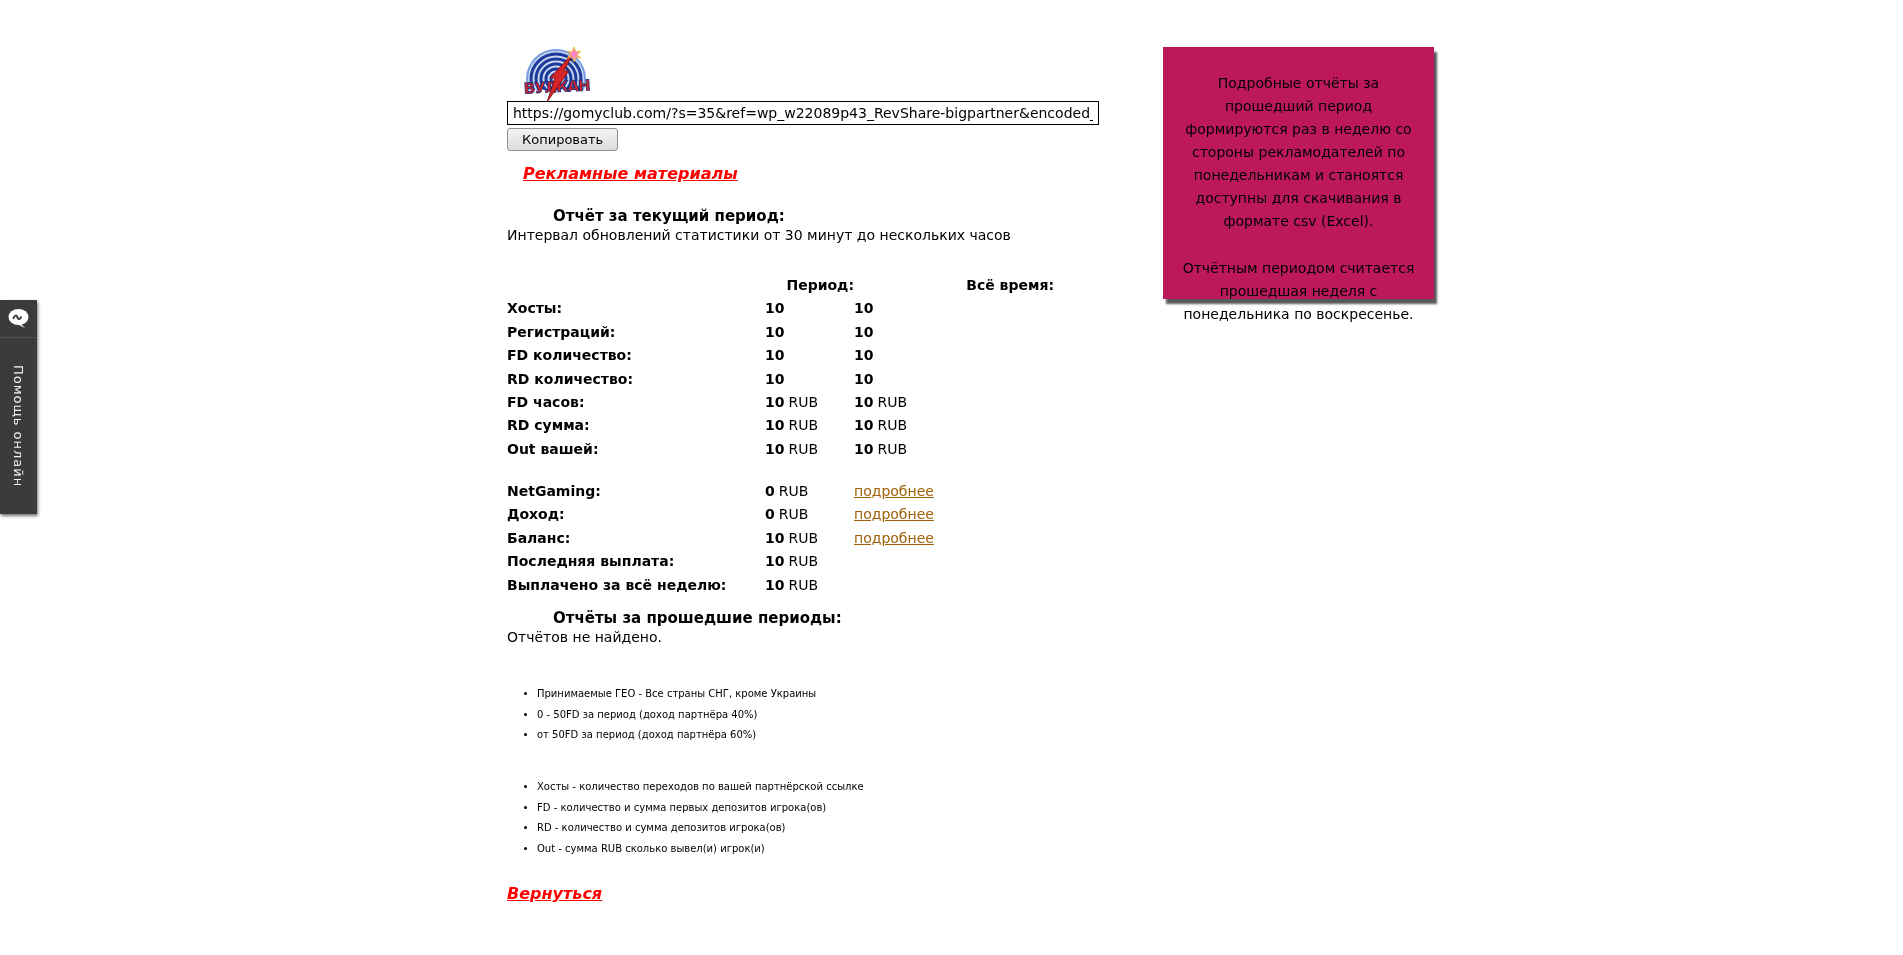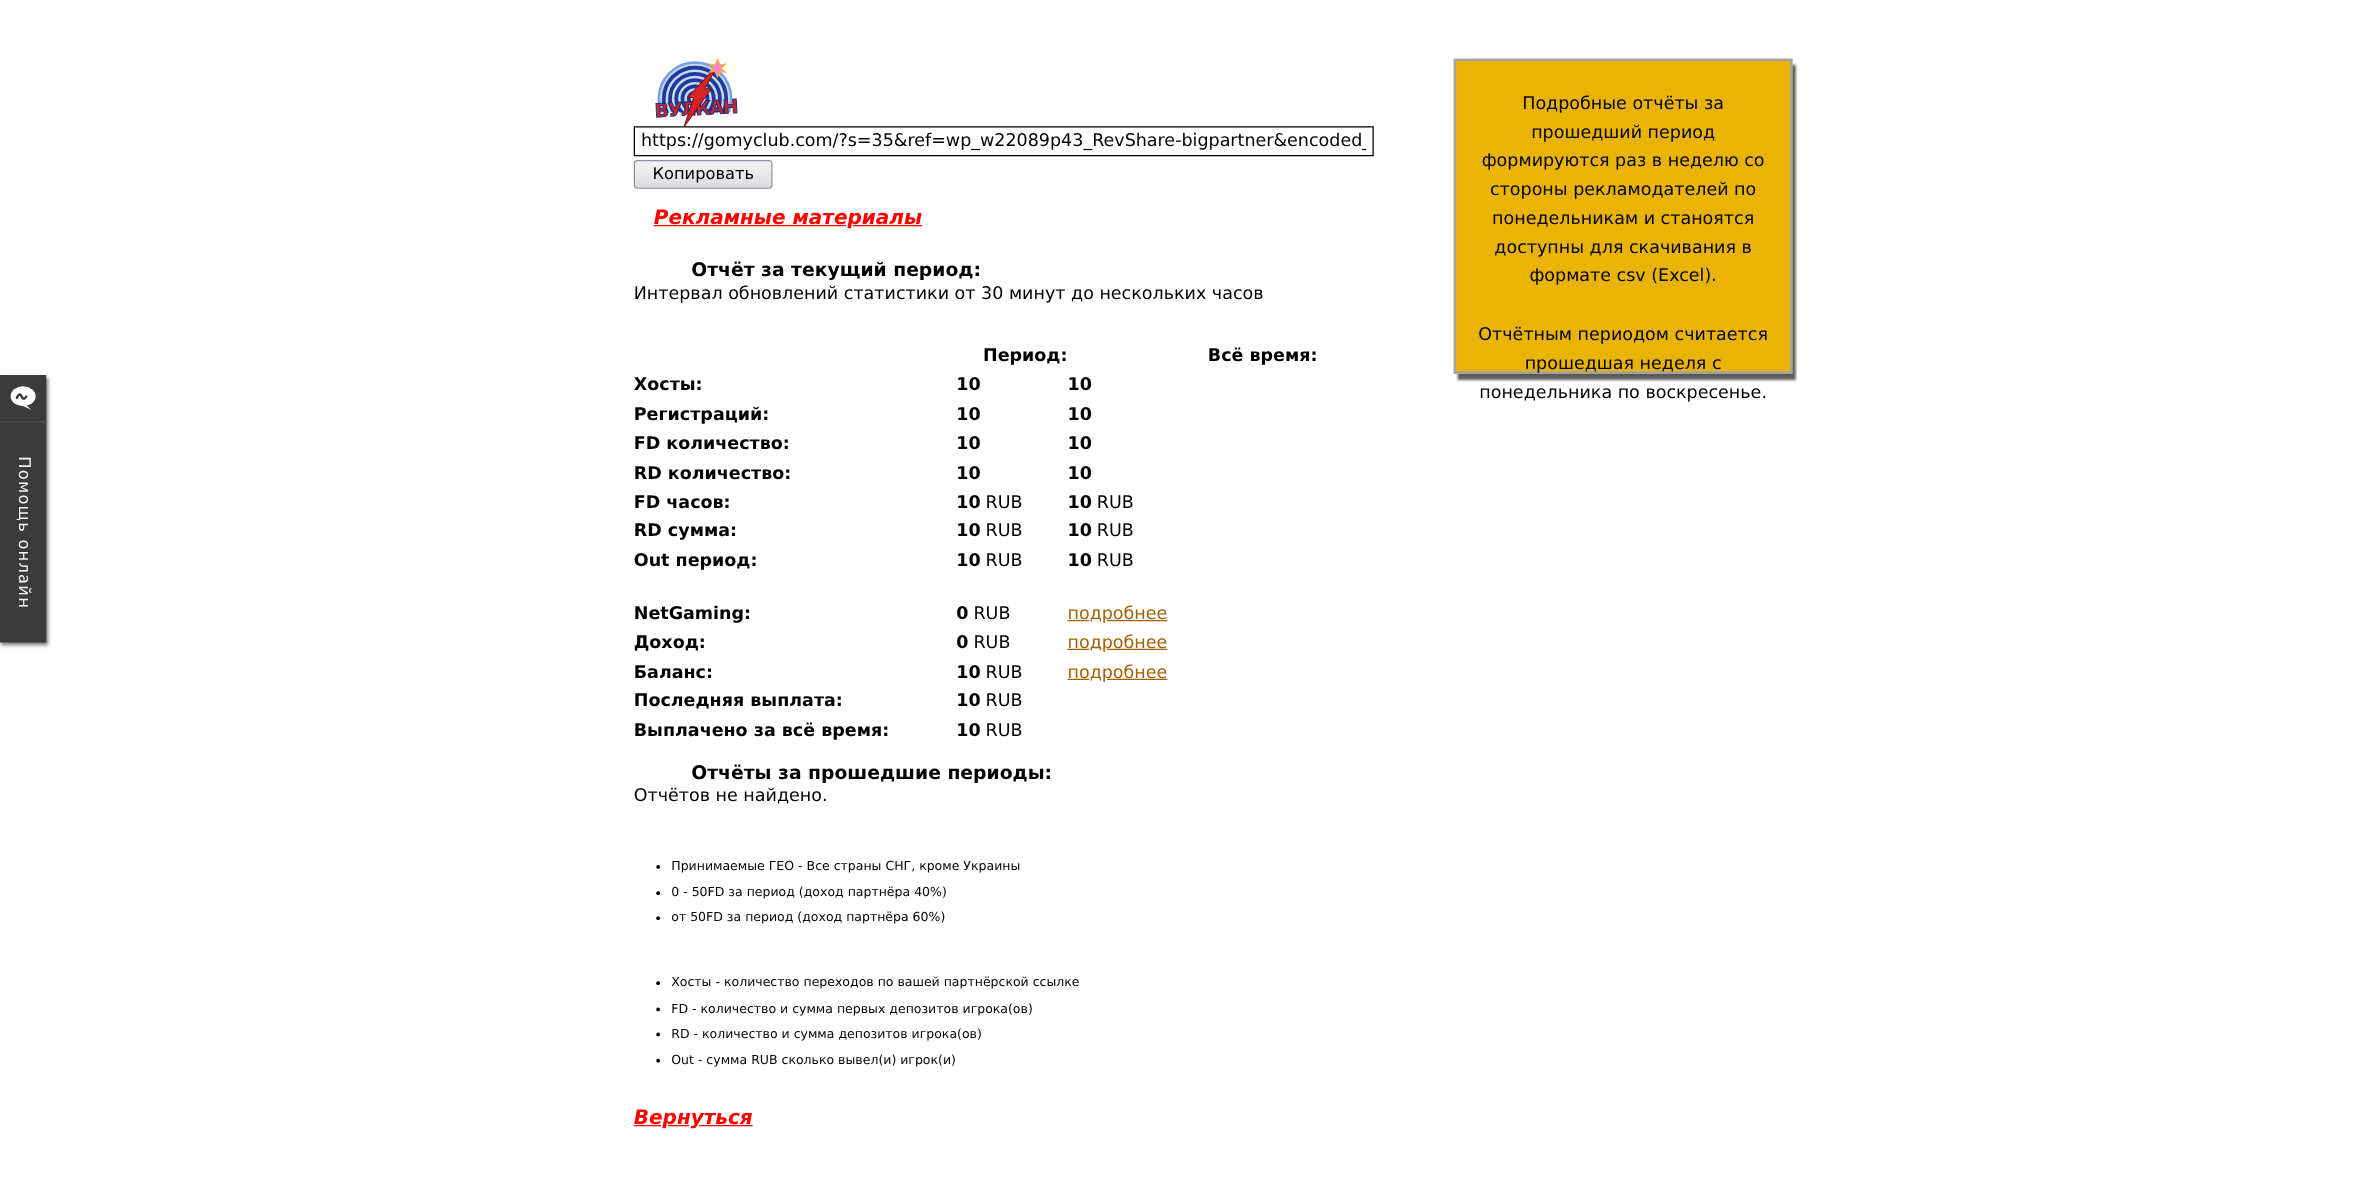--- a/index.html
+++ b/index.html
@@ -48,21 +48,21 @@
   .past-empty { left:0; top:586px; font-size:14px; }
 
   .bullets { left:0; top:0; margin:4px; padding-left:26px; font-size:10px; }
   .bullets li { line-height:20.5px; }
   .terms-list    { top:637px; }
   .glossary-list { top:730px; }
 
   
   .info-box {
     position:absolute; left:1163px; top:47px; width:271px; height:252px;
-    background:#eab308; border:2px solid #a3a3a3;
+    background:#be185d; border:2px solid #be185d;
     box-shadow:3px 5px 2px rgba(0,0,0,0.65);
     padding:23px 13px; text-align:center; font-size:14px; line-height:23px;
   }
   .info-box p { margin:0; }
   .info-box p + p { margin-top:24px; }
 
   
   .help-tab {
     position:absolute; left:0; top:300px; width:37px; height:214px;
     background:#3b3b3b; box-shadow:1px 2px 3px rgba(0,0,0,0.55);
@@ -142,21 +142,21 @@
       <span class="lbl">FD часов:</span>
       <span><span class="num">10</span><span class="unit">RUB</span></span>
       <span><span class="num">10</span><span class="unit">RUB</span></span>
     </div>
     <div class="grid-row">
       <span class="lbl">RD сумма:</span>
       <span><span class="num">10</span><span class="unit">RUB</span></span>
       <span><span class="num">10</span><span class="unit">RUB</span></span>
     </div>
     <div class="grid-row">
-      <span class="lbl">Out период:</span>
+      <span class="lbl">Out вашей:</span>
       <span><span class="num">10</span><span class="unit">RUB</span></span>
       <span><span class="num">10</span><span class="unit">RUB</span></span>
     </div>
   </div>
 
   <div class="summary-grid">
     <div class="grid-row">
       <span class="lbl">NetGaming:</span>
       <span><span class="num">0</span><span class="unit">RUB</span></span>
       <span><a href="#" class="details-link">подробнее</a></span>
@@ -170,21 +170,21 @@
       <span class="lbl">Баланс:</span>
       <span><span class="num">10</span><span class="unit">RUB</span></span>
       <span><a href="#" class="details-link">подробнее</a></span>
     </div>
     <div class="grid-row">
       <span class="lbl">Последняя выплата:</span>
       <span><span class="num">10</span><span class="unit">RUB</span></span>
       <span></span>
     </div>
     <div class="grid-row">
-      <span class="lbl">Выплачено за всё время:</span>
+      <span class="lbl">Выплачено за всё неделю:</span>
       <span><span class="num">10</span><span class="unit">RUB</span></span>
       <span></span>
     </div>
   </div>
 
   <div class="section-title past-title">Отчёты за прошедшие периоды:</div>
   <div class="past-empty">Отчётов не найдено.</div>
 
   <ul class="bullets terms-list">
     <li>Принимаемые ГЕО - Все страны СНГ, кроме Украины</li>

